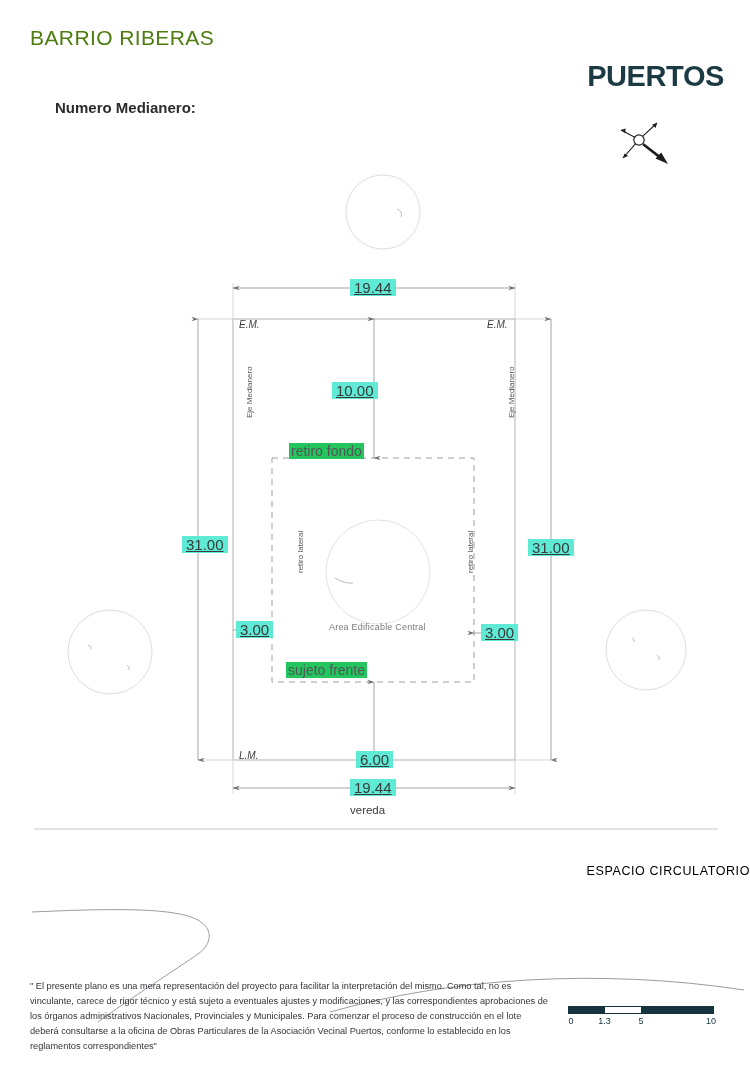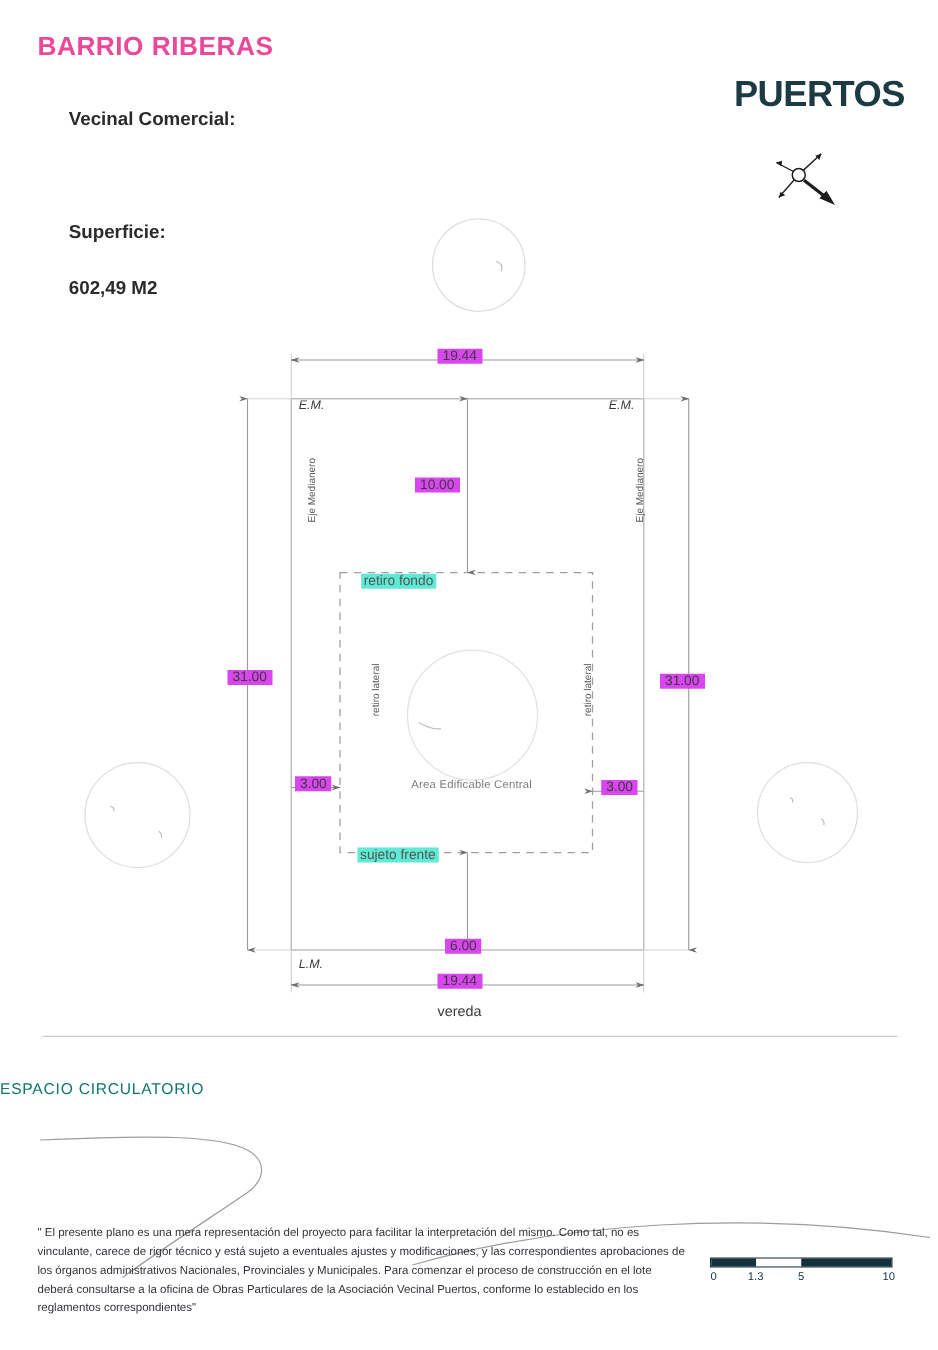--- a/index.html
+++ b/index.html
@@ -17,25 +17,25 @@
   }
   
   #header-block {
     position: absolute;
     left: 30px;
     top: 26px;
     width: 400px;
   }
   #barrio-title {
     font-size: 21px;
-    font-weight: 700;
+    font-weight: 400;
     letter-spacing: 0.4px;
-    color: #ec4899;
+    color: #4d7c0f;
     line-height: 1.15;
-    margin: 0 0 12px 0;
+    margin: 0 0 24px 0;
   }
   .header-line {
     font-size: 15px;
     font-weight: bold;
     color: #2b2b2b;
     line-height: 1.5;
     white-space: pre;
   }
   #puertos-logo {
     position: absolute;
@@ -60,34 +60,34 @@
     position: absolute;
     left: 0;
     top: 0;
     width: 750px;
     height: 1080px;
     pointer-events: none;
   }
   
   .dim-label {
     position: absolute;
-    font-size: 11px;
+    font-size: 15px;
     color: #3a3a3a;
-    background: #d946ef;
+    background: #5eead4;
     padding: 0 4px;
     white-space: nowrap;
+    text-decoration: underline;
   }
   .tiny-label {
     position: absolute;
-    font-size: 11px;
+    font-size: 14px;
     color: #555555;
-    background: #5eead4;
+    background: #22c55e;
     padding: 0 2px;
     white-space: nowrap;
-    margin-top: 16px;
   }
   .vert-label {
     position: absolute;
     font-size: 8px;
     color: #555555;
     white-space: nowrap;
     transform-origin: 0 0;
     transform: rotate(-90deg);
   }
   .em-label {
@@ -112,23 +112,23 @@
     top: 804px;
     font-size: 11.5px;
     color: #3a3a3a;
     white-space: nowrap;
   }
   #espacio-label {
     position: absolute;
     left: 0;
     top: 864px;
     width: 750px;
-    text-align: left;
+    text-align: right;
     font-size: 12.5px;
-    color: #0f766e;
+    color: #000000;
     letter-spacing: 0.6px;
   }
   
   #disclaimer {
     position: absolute;
     left: 30px;
     top: 979px;
     width: 520px;
     font-size: 9.2px;
     line-height: 1.62;
@@ -164,27 +164,22 @@
   }
 </style>
 </head>
 <body>
 
 <div id="page">
 
   <div id="header-block">
     <div id="barrio-title">BARRIO RIBERAS</div>
     <div class="header-line">
-      <span>Vecinal Comercial:</span>
+      <span>Numero Medianero:</span>
       <span></span>
-    </div>
-    <div class="header-line">
-      <span>Superficie:</span>
-      <span>&nbsp;&nbsp;</span>
-      <span>602,49 M2</span>
     </div>
   </div>
 
   <div id="puertos-logo">PUERTOS</div>
 
   <svg id="compass" viewBox="0 0 66 56">
     <circle cx="31" cy="26" r="5.2" fill="#ffffff" stroke="#1d1d1d" stroke-width="1.2"></circle>
 
     <line x1="34.6" y1="22.3" x2="49" y2="9" stroke="#1d1d1d" stroke-width="1.1"></line>
     <polygon points="49,9 44.2,10.6 47.6,13.9" fill="#1d1d1d"></polygon>
@@ -273,21 +268,21 @@
   <div class="dim-label" style="left:350px; top:779px;">19.44</div>
   <div class="dim-label" style="left:182px; top:536px;">31.00</div>
   <div class="dim-label" style="left:528px; top:539px;">31.00</div>
   <div class="dim-label" style="left:332px; top:382px;">10.00</div>
   <div class="dim-label" style="left:356px; top:711px;margin-top:40px;">6.00</div>
   <div class="dim-label" style="left:236px; top:621px;">3.00</div>
   <div class="dim-label" style="left:481px; top:624px;">3.00</div>
 
   <div class="em-label" style="left:239px; top:319px;">E.M.</div>
   <div class="em-label" style="left:487px; top:319px;">E.M.</div>
-  <div class="em-label" style="left:239px; top:750px;margin-top:16px;">L.M.</div>
+  <div class="em-label" style="left:239px; top:750px;">L.M.</div>
 
   <div class="vert-label" style="left:245px; top:418px;">Eje Medianero</div>
   <div class="vert-label" style="left:507px; top:418px;">Eje Medianero</div>
 
   <div class="tiny-label" style="left:289px; top:443px;">retiro fondo</div>
   <div class="tiny-label" style="left:286px; top:662px;">sujeto frente</div>
   <div class="vert-label" style="left:296px; top:573px;">retiro lateral</div>
   <div class="vert-label" style="left:466px; top:573px;">retiro lateral</div>
 
   <div id="area-edificable-label">Area Edificable Central</div>

